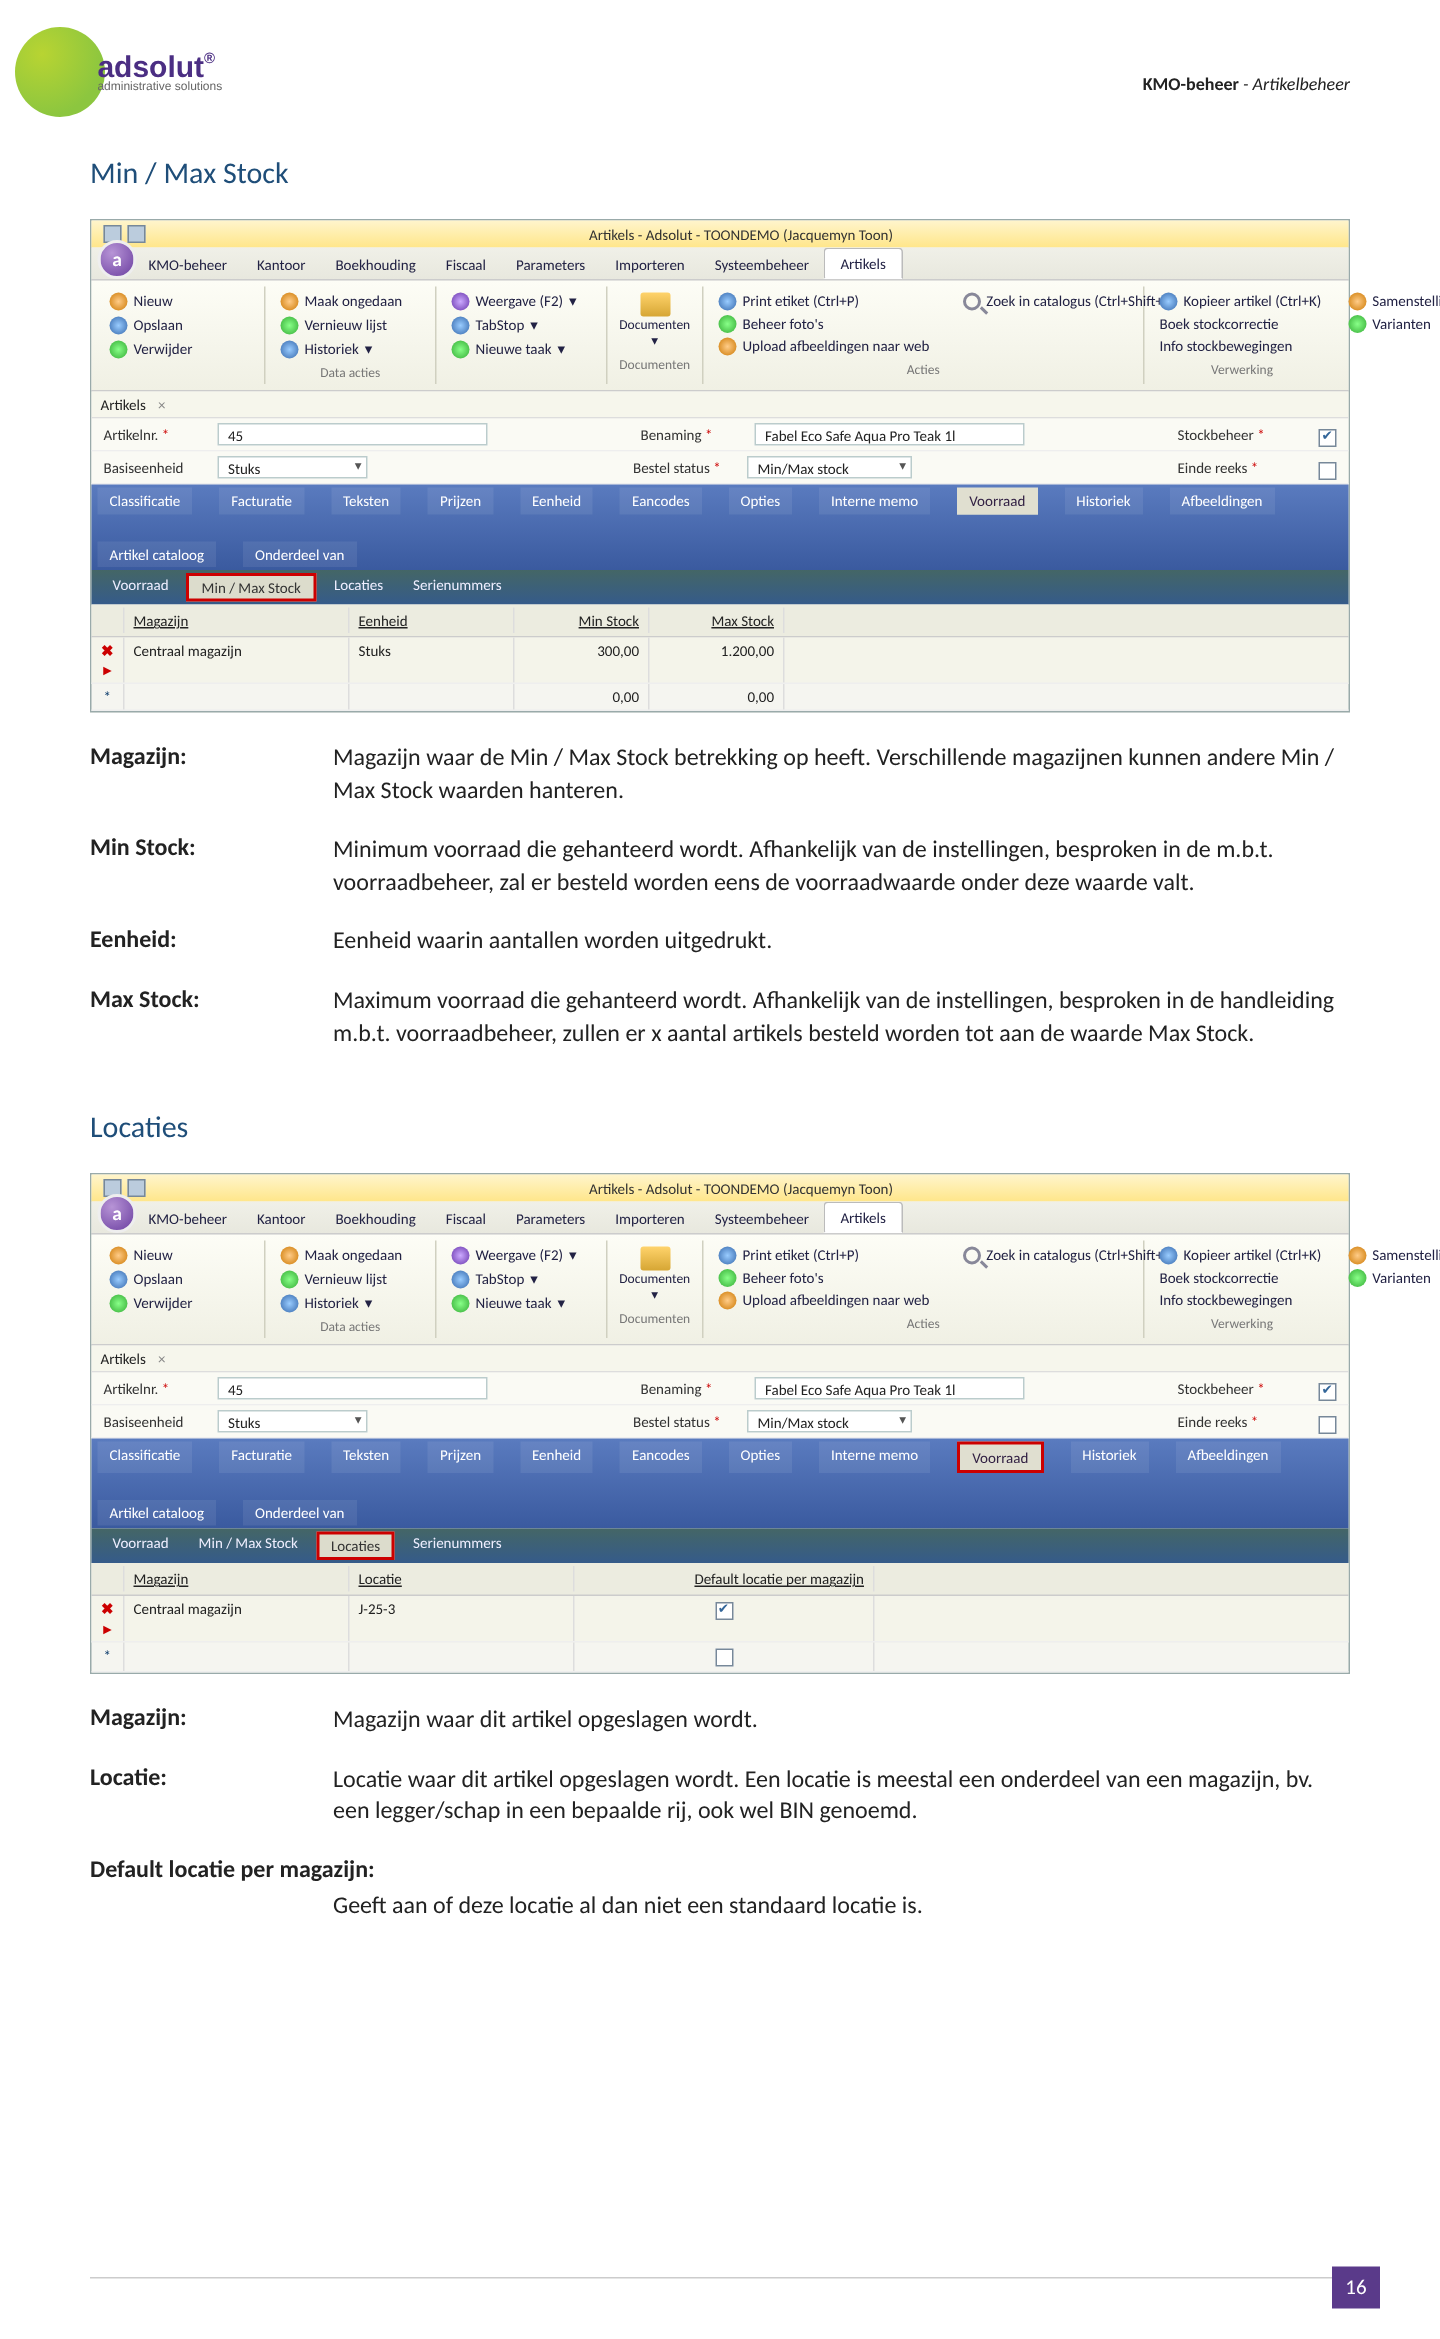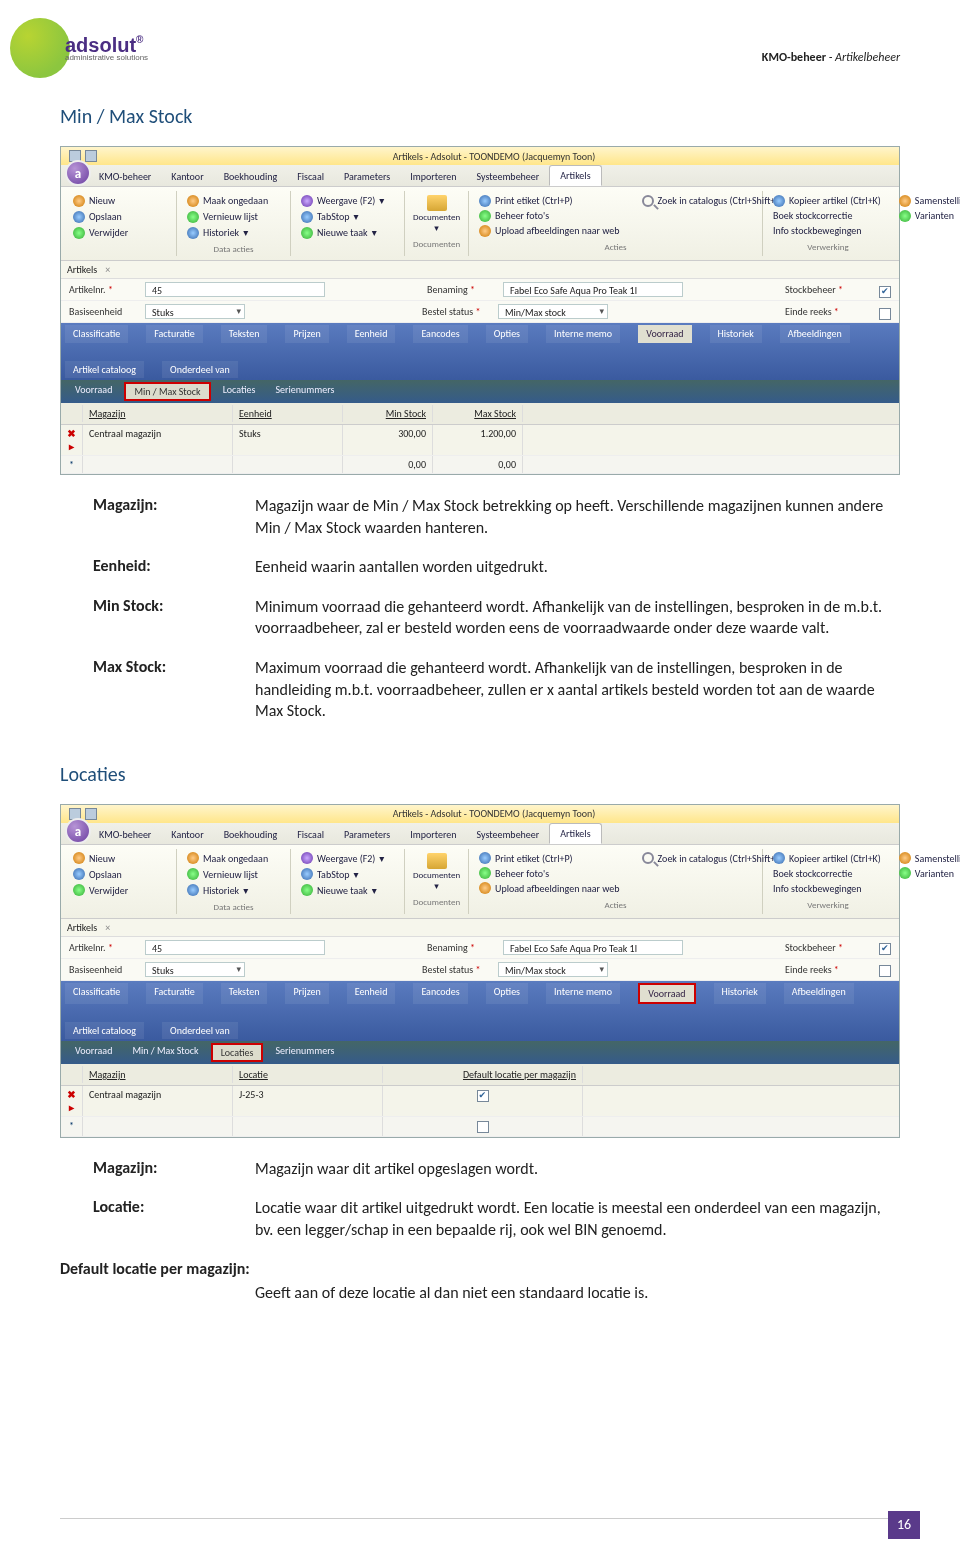--- a/index.html
+++ b/index.html
@@ -143,21 +143,21 @@
   }
   .gridhead .gc, .gridrow .gc{ padding:2px 6px; border-right:1px solid #ddd; }
   .gridrow{ display:flex; font-size:10px; border-bottom:1px solid #eee; }
   .rowmark{ width:22px; text-align:center; color:#036; }
   .rowmark.del{ color:#c00; font-weight:bold; }
   .gridrow.striped{ background:#f4f4ea; }
   .tr-num{ text-align:right; }
 
   
   .def-block { margin: 20px 0 40px 0; font-size: 16px; color:#222; }
-  .def-row { display:flex; margin-bottom:18px;margin-left:33px; }
+  .def-row { display:flex; margin-bottom:18px; }
   .def-term { width: 162px; font-weight:bold; color:#222; flex-shrink:0; }
   .def-body { flex:1; line-height:1.35; }
   .def-block .wide-term { font-weight:bold; margin-bottom:4px; }
 
   .page-num {
     position:absolute; bottom:20px; right:40px;
     background:#5a3a8a; color:#fff; width:32px; height:28px;
     text-align:center; line-height:28px; font-size:14px;
   }
   .footer-line{
@@ -366,27 +366,27 @@
       <div class="gc tr-num" style="width:90px;">0,00</div>
     </div>
   </div>
 
   <div class="def-block">
     <div class="def-row">
       <div class="def-term">Magazijn:</div>
       <div class="def-body">Magazijn waar de Min / Max Stock betrekking op heeft. Verschillende magazijnen kunnen andere Min / Max Stock waarden hanteren.</div>
     </div>
     <div class="def-row">
-      <div class="def-term">Eenheid:</div>
-      <div class="def-body">Eenheid waarin aantallen worden uitgedrukt.</div>
-    </div>
-    <div class="def-row">
       <div class="def-term">Min Stock:</div>
       <div class="def-body">Minimum voorraad die gehanteerd wordt.
 Afhankelijk van de instellingen, besproken in de m.b.t. voorraadbeheer, zal er besteld worden eens de voorraadwaarde onder deze waarde valt.</div>
+    </div>
+    <div class="def-row">
+      <div class="def-term">Eenheid:</div>
+      <div class="def-body">Eenheid waarin aantallen worden uitgedrukt.</div>
     </div>
     <div class="def-row">
       <div class="def-term">Max Stock:</div>
       <div class="def-body">Maximum voorraad die gehanteerd wordt.
 Afhankelijk van de instellingen, besproken in de handleiding m.b.t. voorraadbeheer, zullen er x aantal artikels besteld worden tot aan de waarde Max Stock.</div>
     </div>
   </div>
 
   <h2 class="section">Locaties</h2>
 
@@ -571,21 +571,21 @@
     </div>
   </div>
 
   <div class="def-block">
     <div class="def-row">
       <div class="def-term">Magazijn:</div>
       <div class="def-body">Magazijn waar dit artikel opgeslagen wordt.</div>
     </div>
     <div class="def-row">
       <div class="def-term">Locatie:</div>
-      <div class="def-body">Locatie waar dit artikel uitgedrukt wordt.
+      <div class="def-body">Locatie waar dit artikel opgeslagen wordt.
 Een locatie is meestal een onderdeel van een magazijn, bv. een legger/schap in een bepaalde rij, ook wel BIN genoemd.</div>
     </div>
     <div>
       <div class="wide-term">Default locatie per magazijn:</div>
       <div class="def-row">
         <div class="def-term"></div>
         <div class="def-body">Geeft aan of deze locatie al dan niet een standaard locatie is.</div>
       </div>
     </div>
   </div>

